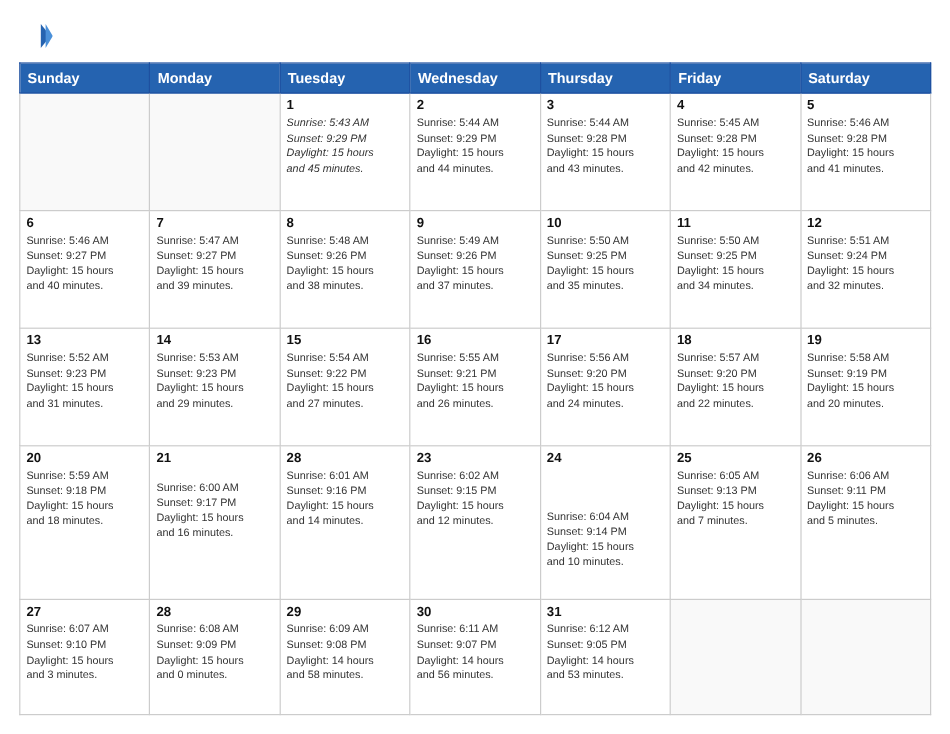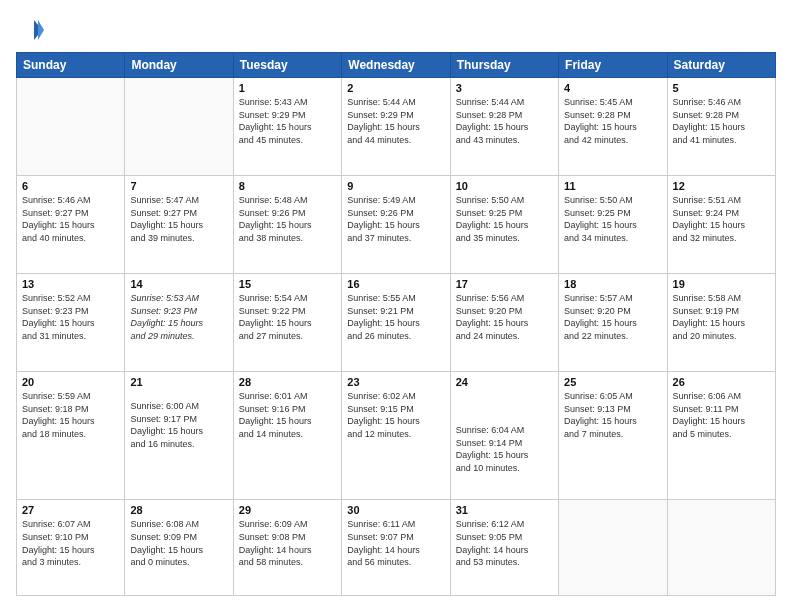--- a/index.html
+++ b/index.html
@@ -134,21 +134,21 @@
           <th>Friday</th>
           <th>Saturday</th>
         </tr>
     </thead>
     <tbody id="calendar-body">
     <tr>
           <td class="empty"></td>
           <td class="empty"></td>
           <td>
             <span class="day-num">1</span>
-            <div class="day-info" style="white-space: pre-line;">Sunrise: 5:43 AM
+            <div class="day-info" style="white-space: pre-line; font-style: italic;">Sunrise: 5:43 AM
 Sunset: 9:29 PM
 Daylight: 15 hours
 and 45 minutes.</div>
           </td>
           <td>
             <span class="day-num">2</span>
             <div class="day-info" style="white-space: pre-line;">Sunrise: 5:44 AM
 Sunset: 9:29 PM
 Daylight: 15 hours
 and 44 minutes.</div>
@@ -229,21 +229,21 @@
         <tr>
           <td>
             <span class="day-num">13</span>
             <div class="day-info" style="white-space: pre-line;">Sunrise: 5:52 AM
 Sunset: 9:23 PM
 Daylight: 15 hours
 and 31 minutes.</div>
           </td>
           <td>
             <span class="day-num">14</span>
-            <div class="day-info" style="white-space: pre-line; font-style: italic;">Sunrise: 5:53 AM
+            <div class="day-info" style="white-space: pre-line;">Sunrise: 5:53 AM
 Sunset: 9:23 PM
 Daylight: 15 hours
 and 29 minutes.</div>
           </td>
           <td>
             <span class="day-num">15</span>
             <div class="day-info" style="white-space: pre-line;">Sunrise: 5:54 AM
 Sunset: 9:22 PM
 Daylight: 15 hours
 and 27 minutes.</div>

